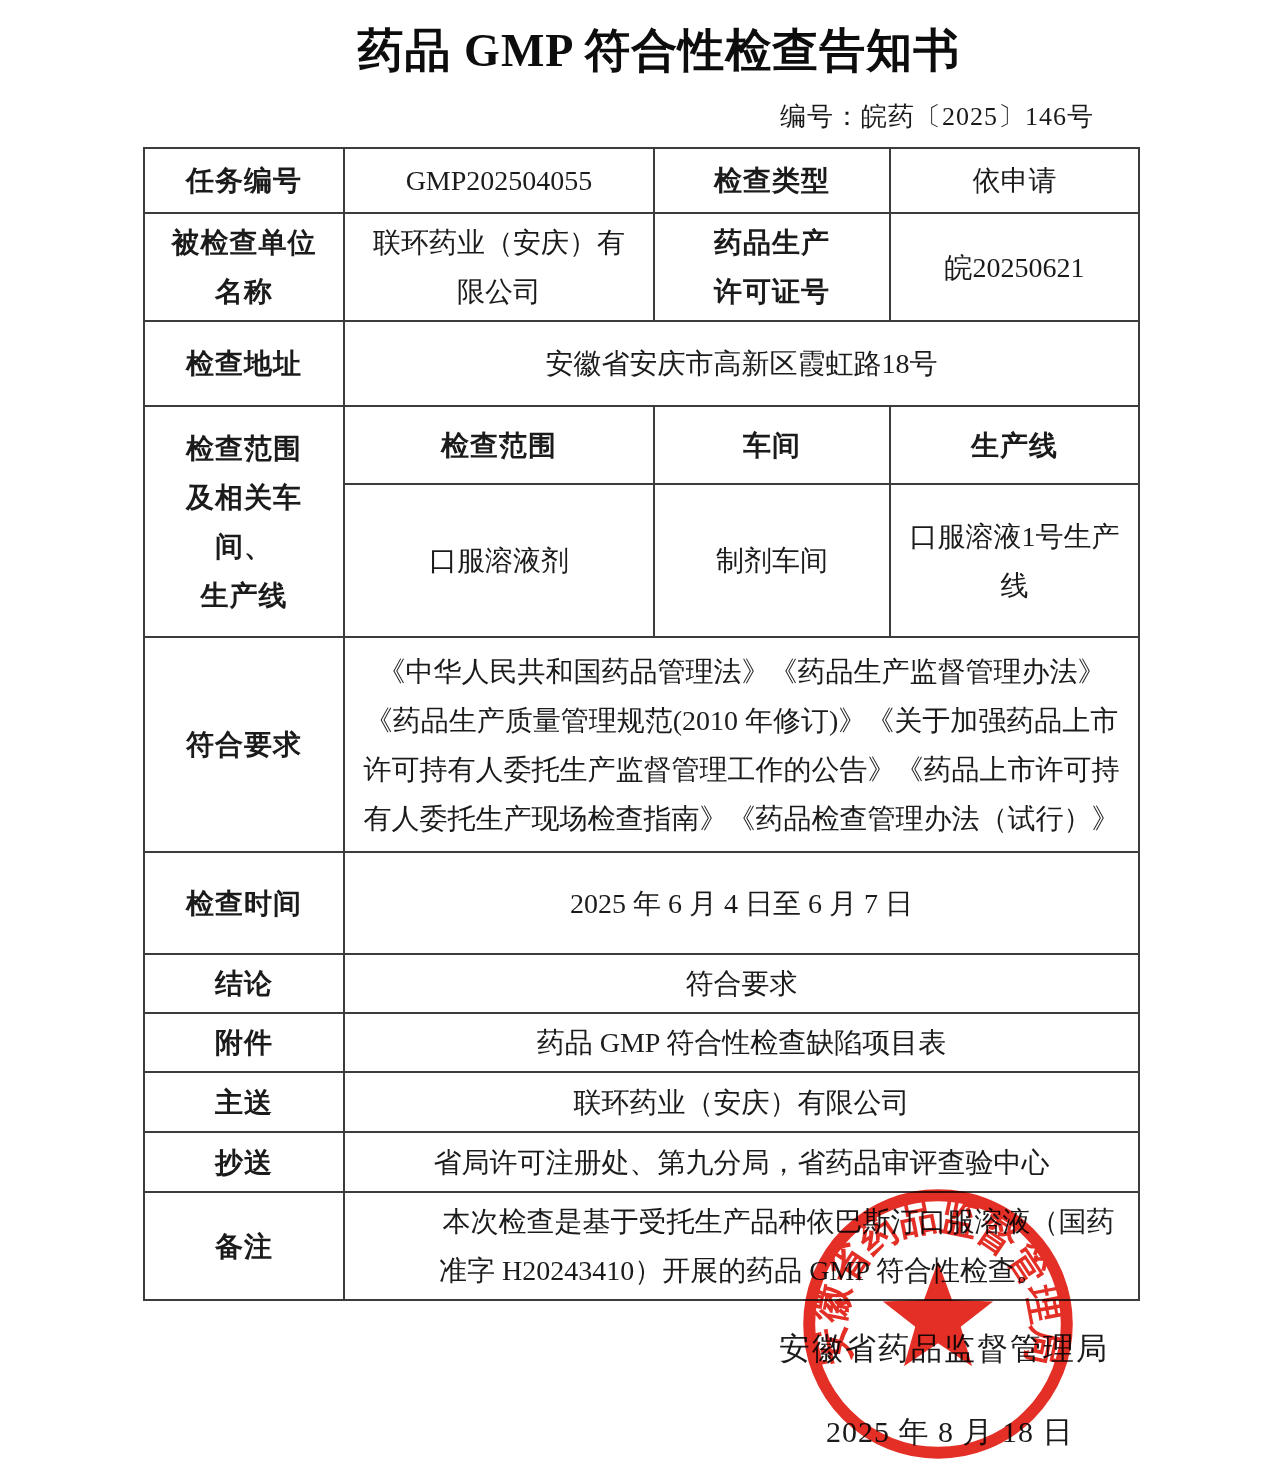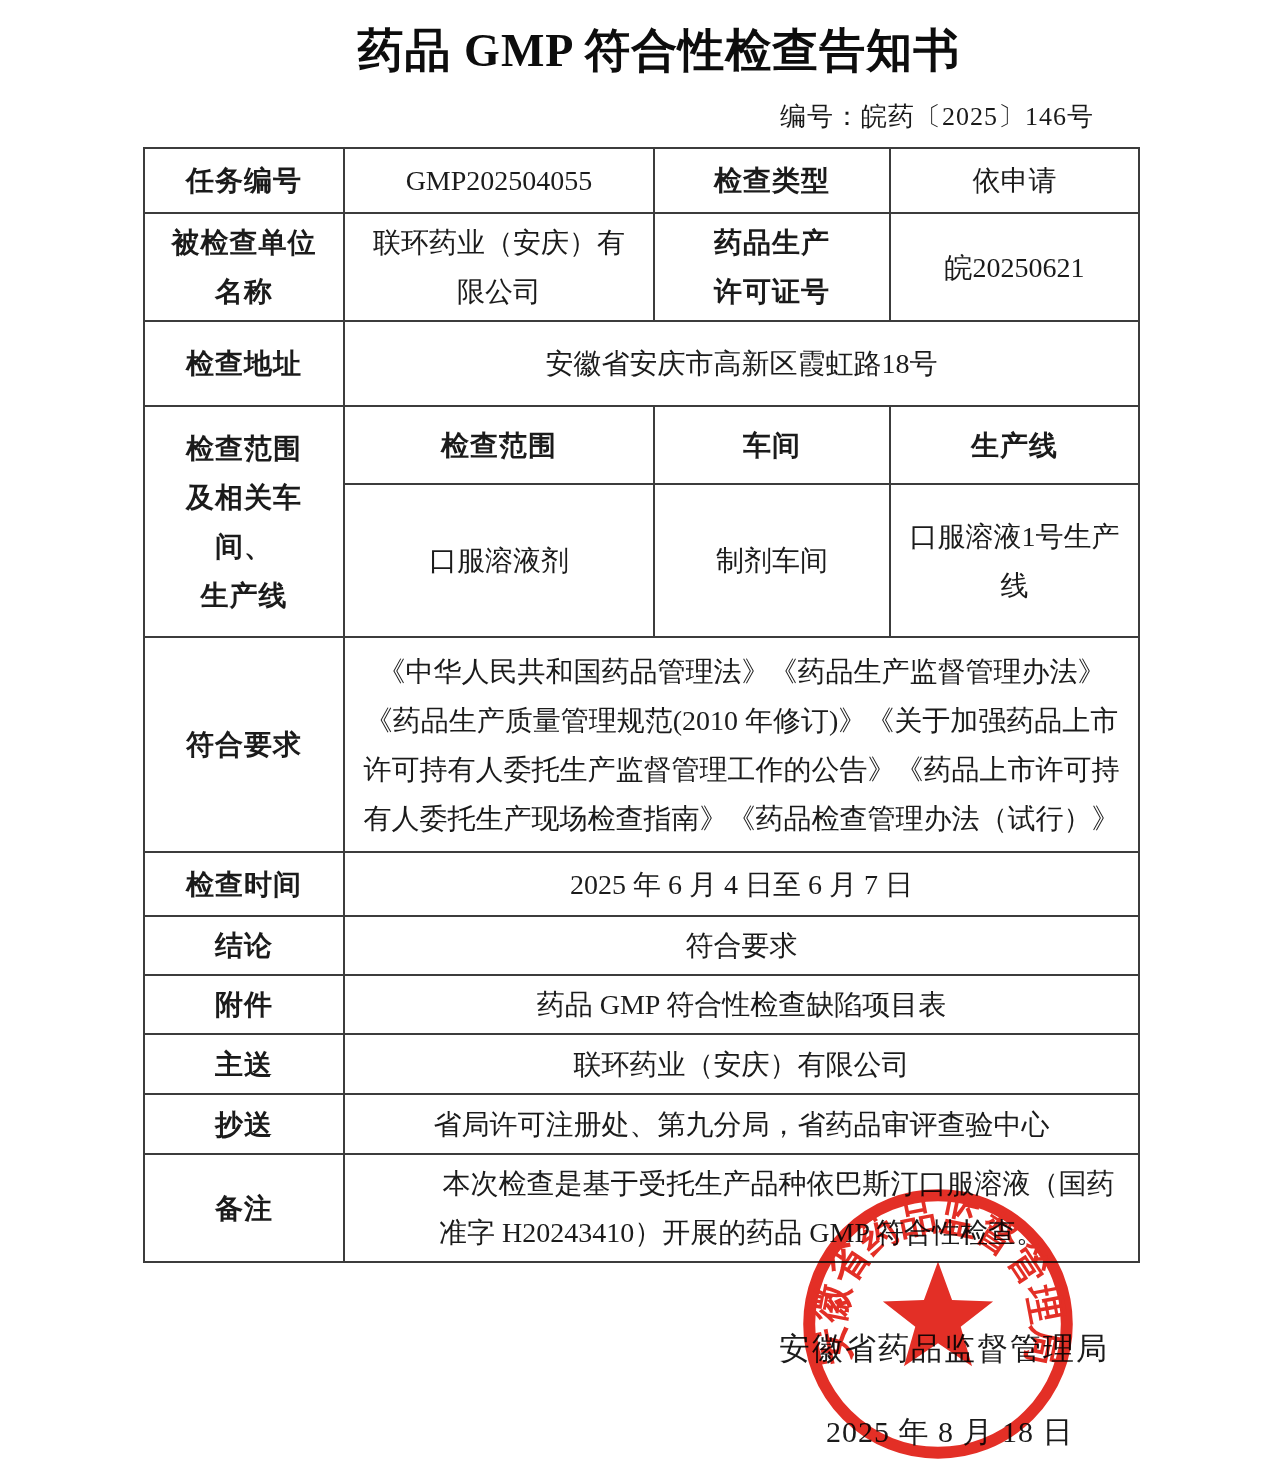--- a/index.html
+++ b/index.html
@@ -98,21 +98,21 @@
   </tr>
   <tr style="height:153px">
     <td>口服溶液剂</td>
     <td>制剂车间</td>
     <td style="padding:20px 12px">口服溶液1号生产线</td>
   </tr>
   <tr style="height:215px">
     <td class="label">符合要求</td>
     <td colspan="3" class="dense">《中华人民共和国药品管理法》《药品生产监督管理办法》《药品生产质量管理规范(2010 年修订)》《关于加强药品上市许可持有人委托生产监督管理工作的公告》《药品上市许可持有人委托生产现场检查指南》《药品检查管理办法（试行）》</td>
   </tr>
-  <tr style="height:64px">
+  <tr style="height:102px">
     <td class="label">检查时间</td>
     <td colspan="3">2025 年 6 月 4 日至 6 月 7 日</td>
   </tr>
   <tr style="height:57px">
     <td class="label">结论</td>
     <td colspan="3">符合要求</td>
   </tr>
   <tr style="height:53px">
     <td class="label">附件</td>
     <td colspan="3">药品 GMP 符合性检查缺陷项目表</td>

